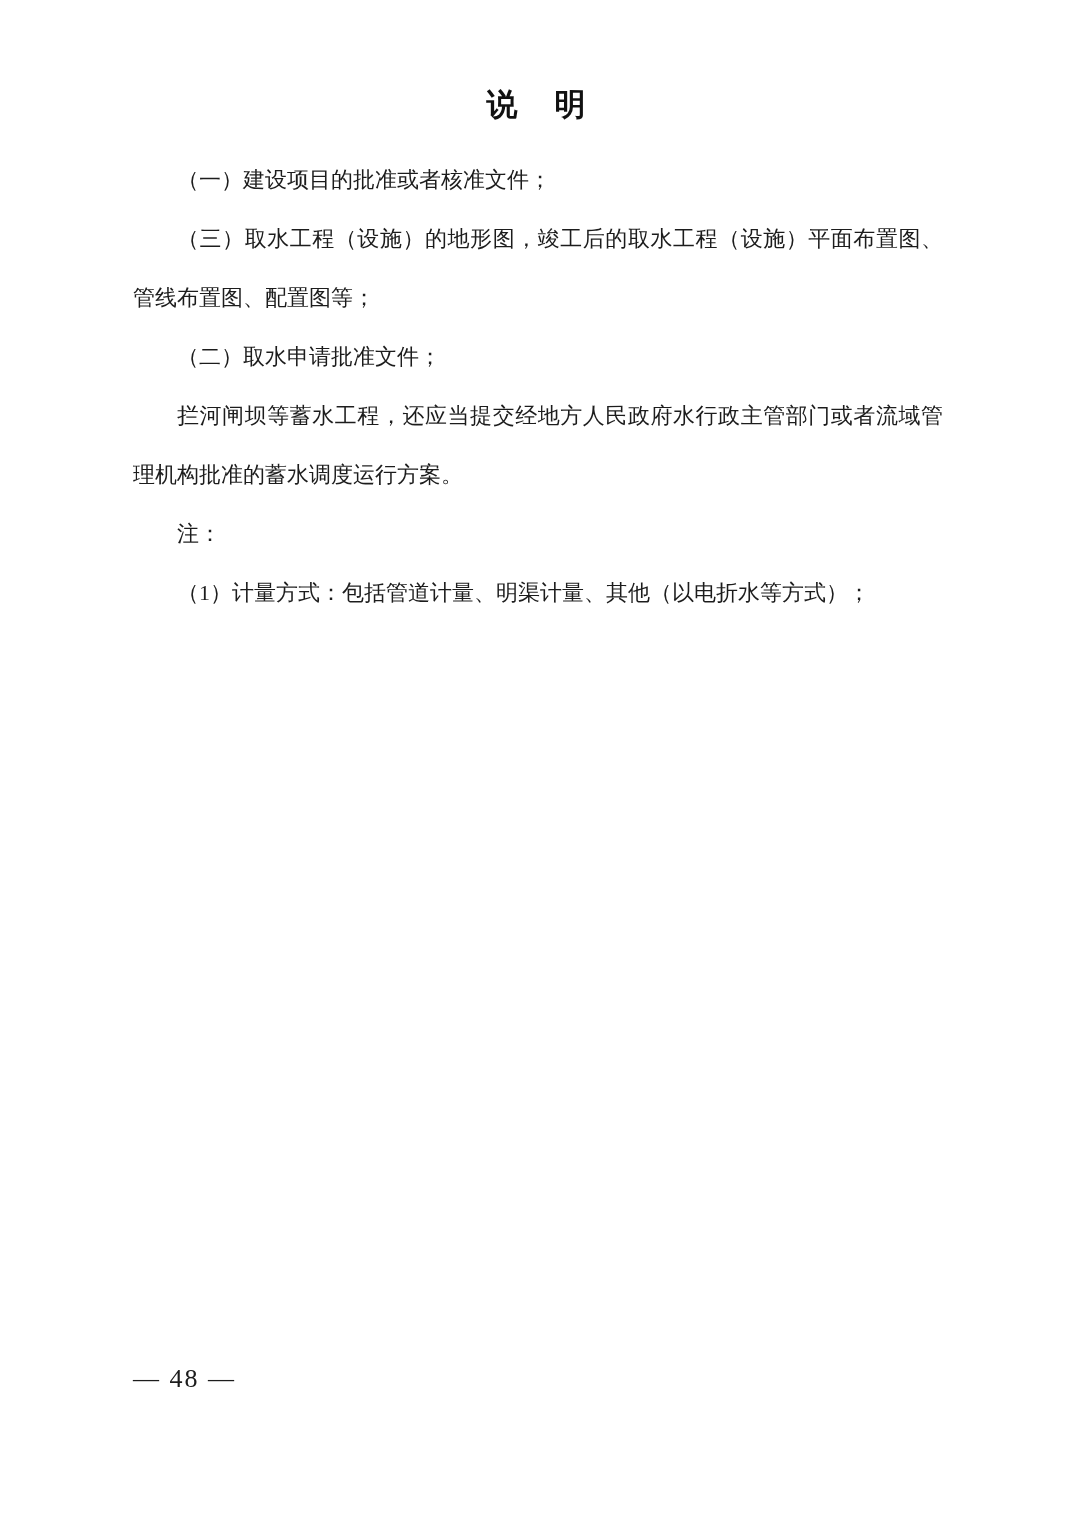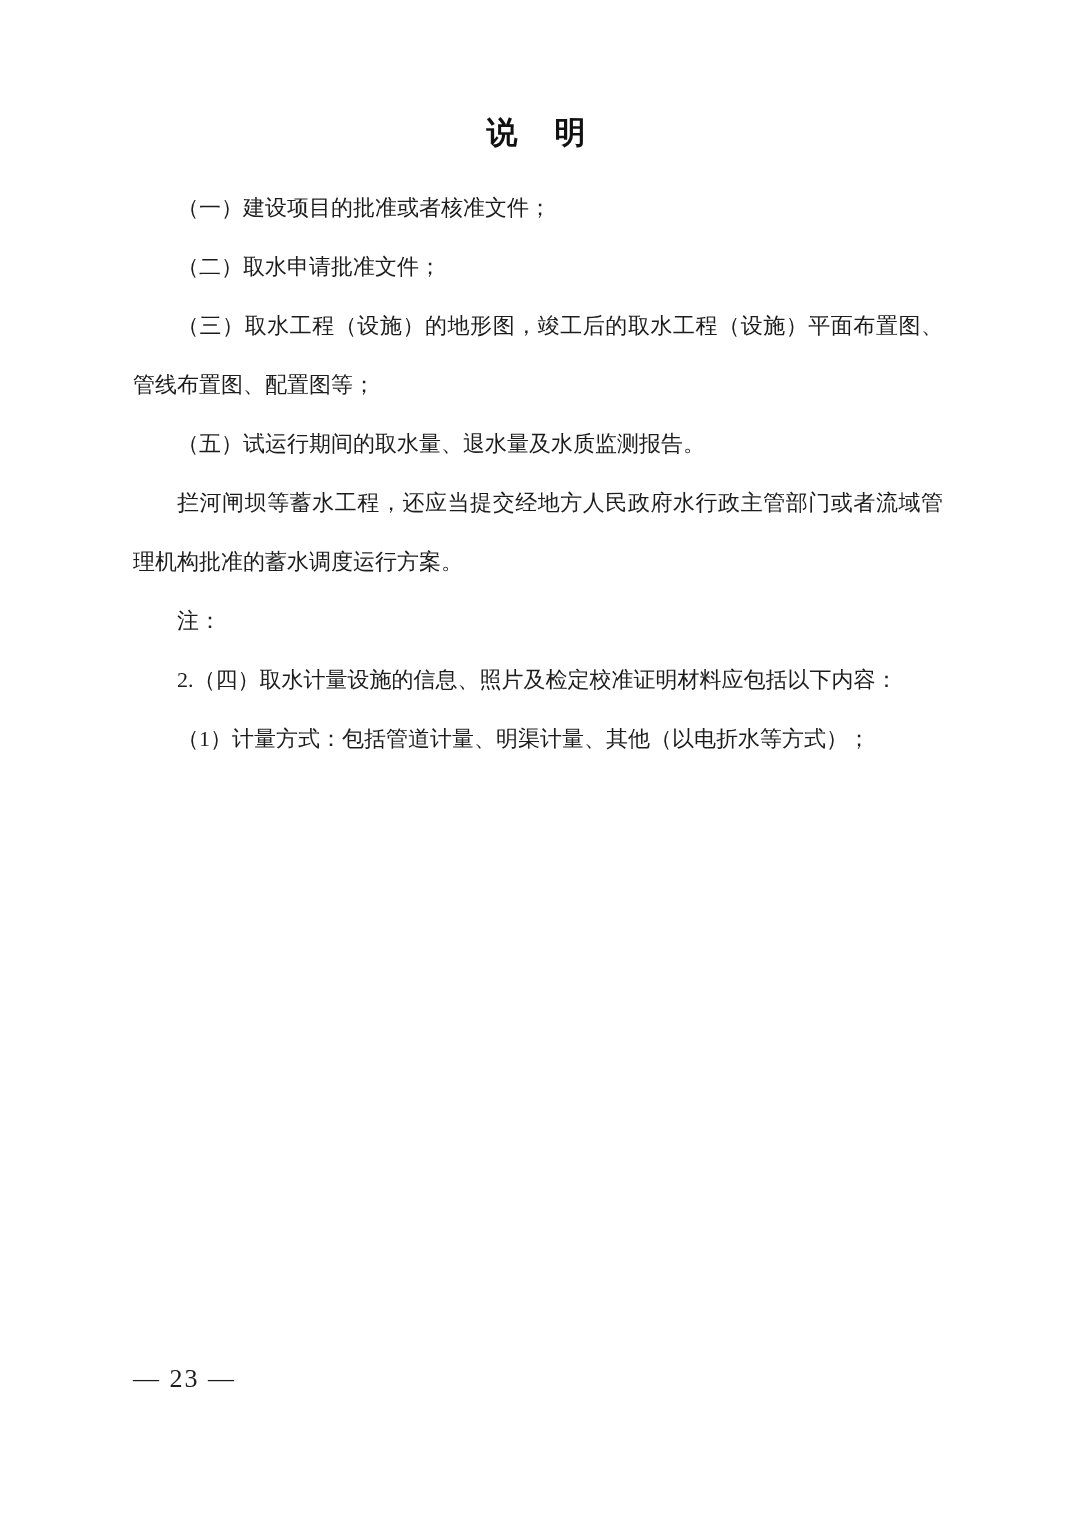--- a/index.html
+++ b/index.html
@@ -15,21 +15,21 @@
     overflow: hidden;
   }
   .page {
     position: relative;
     width: 1075px;
     height: 1519px;
     background: #ffffff;
   }
   .doc-title {
     margin: 0;
-    padding-top: 113px;
+    padding-top: 85px;
     text-align: center;
     font-family: "Liberation Sans", "DejaVu Sans", sans-serif;
     font-weight: bold;
     font-size: 31px;
     line-height: 40px;
     letter-spacing: 3px;
     color: #111111;
   }
   .doc-body {
     margin: 25px 132px 0 133px;
@@ -58,24 +58,22 @@
 </style>
 </head>
 <body>
 
 <div class="page">
 
   <h1 class="doc-title">说　明</h1>
 
   <div class="doc-body">
     <p class="para">（一）建设项目的批准或者核准文件；</p>
+    <p class="para">（三）取水工程（设施）的地形图，竣工后的取水工程（设施）平面布置图、管线布置图、配置图等；</p>
     <p class="para">（二）取水申请批准文件；</p>
-    <p class="para">（三）取水工程（设施）的地形图，竣工后的取水工程（设施）平面布置图、管线布置图、配置图等；</p>
-    <p class="para">（五）试运行期间的取水量、退水量及水质监测报告。</p>
     <p class="para">拦河闸坝等蓄水工程，还应当提交经地方人民政府水行政主管部门或者流域管理机构批准的蓄水调度运行方案。</p>
     <p class="para">注：</p>
-    <p class="para">2.（四）取水计量设施的信息、照片及检定校准证明材料应包括以下内容：</p>
     <p class="para">（1）计量方式：包括管道计量、明渠计量、其他（以电折水等方式）；</p>
   </div>
 
-  <div class="page-footer">— 23 —</div>
+  <div class="page-footer">— 48 —</div>
 
 </div>
 
 </body></html>

